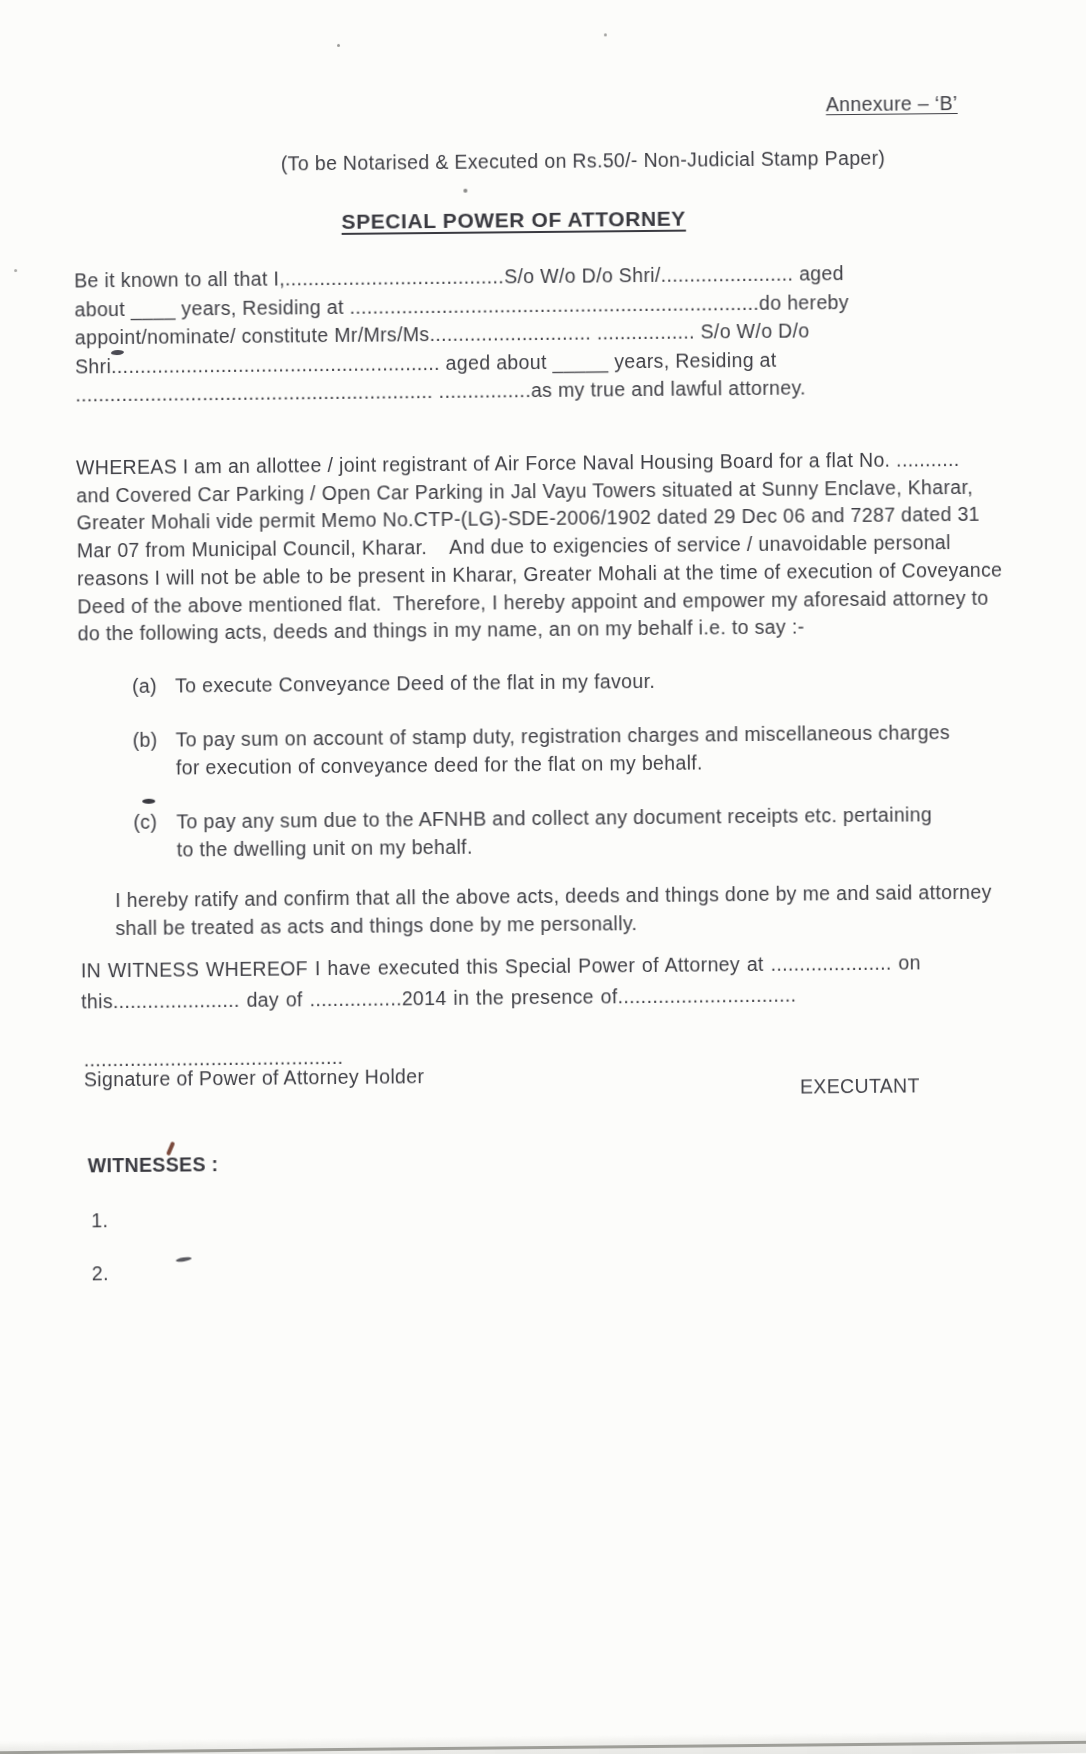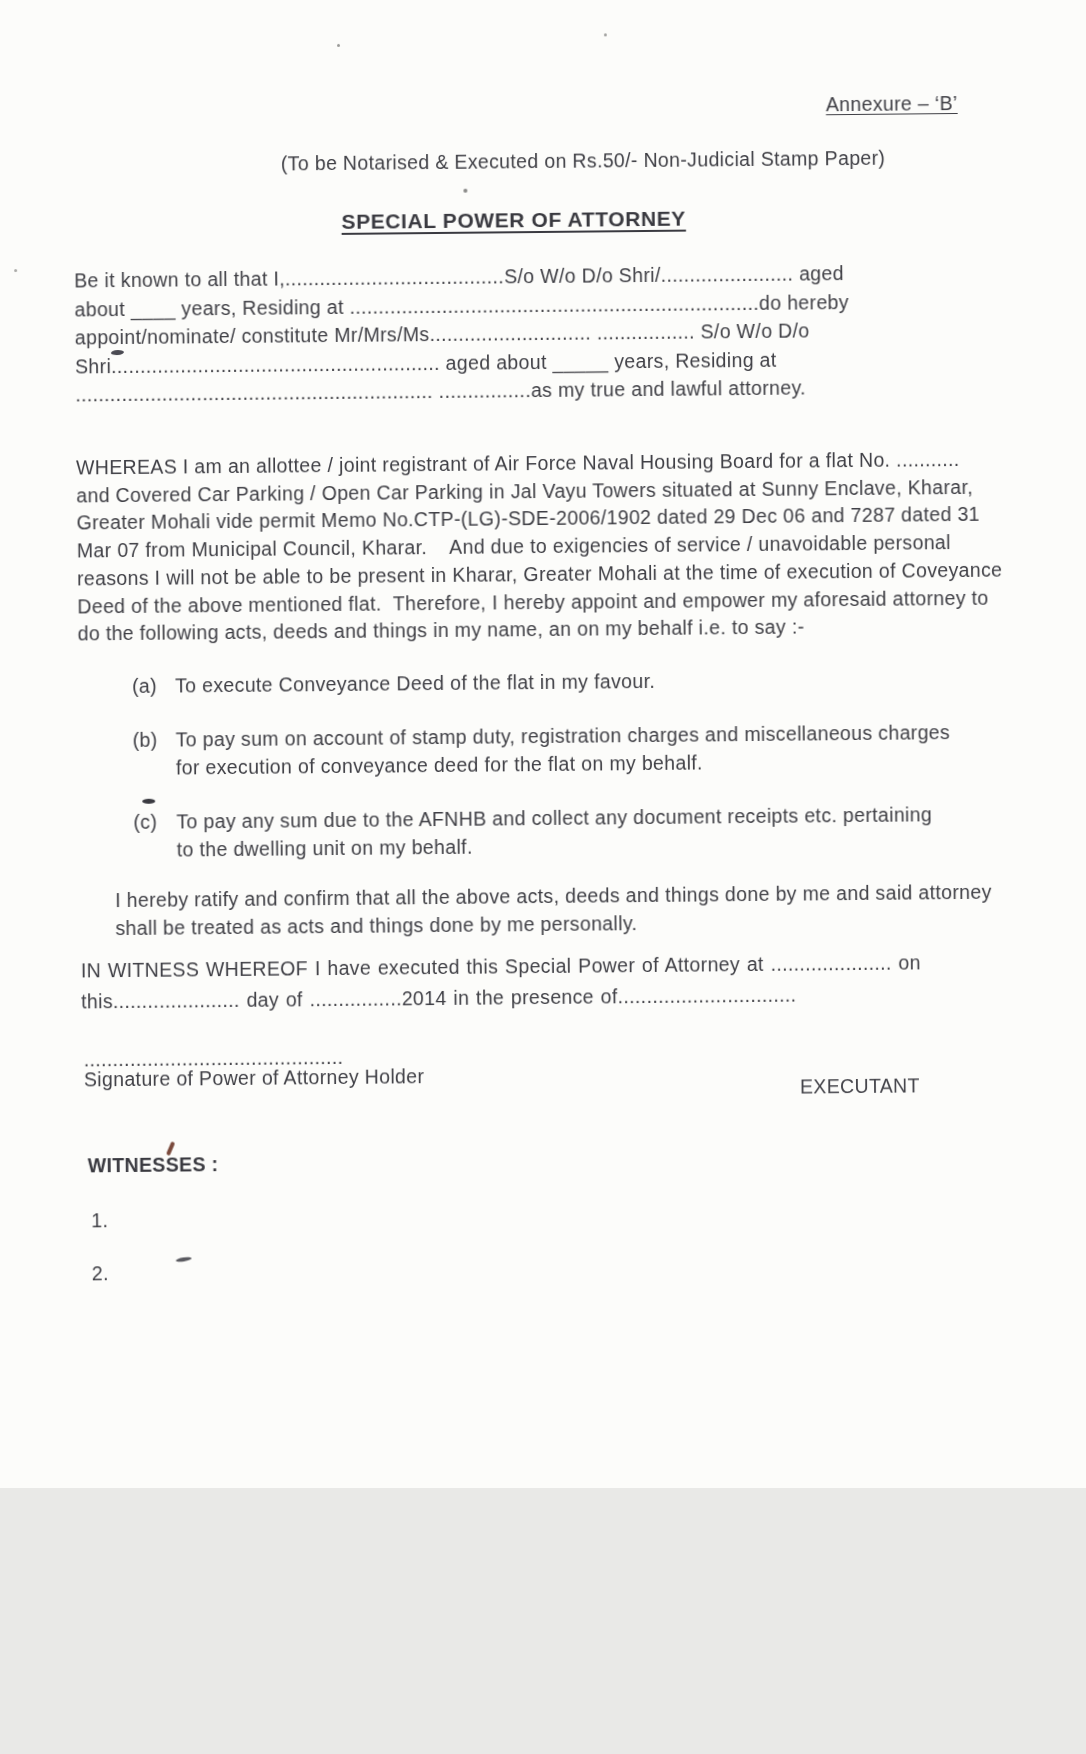--- a/index.html
+++ b/index.html
@@ -1,18 +1,18 @@
 <!DOCTYPE html>
 <html><head>
 <meta charset="utf-8">
 <style>
   html,body{margin:0;padding:0;background:#e9e9e7;}
   .page{
     position:relative;
-    width:1086px;height:1488px;
+    width:1086px;height:1754px;
     margin:0 auto;
     background:#fcfcfa;
     overflow:hidden;
     font-family:"Liberation Sans","DejaVu Sans",sans-serif;
     color:#3f3f45;
     font-size:19.5px;
     letter-spacing:0.35px;
   }
   .scan{
     position:absolute;inset:0;

